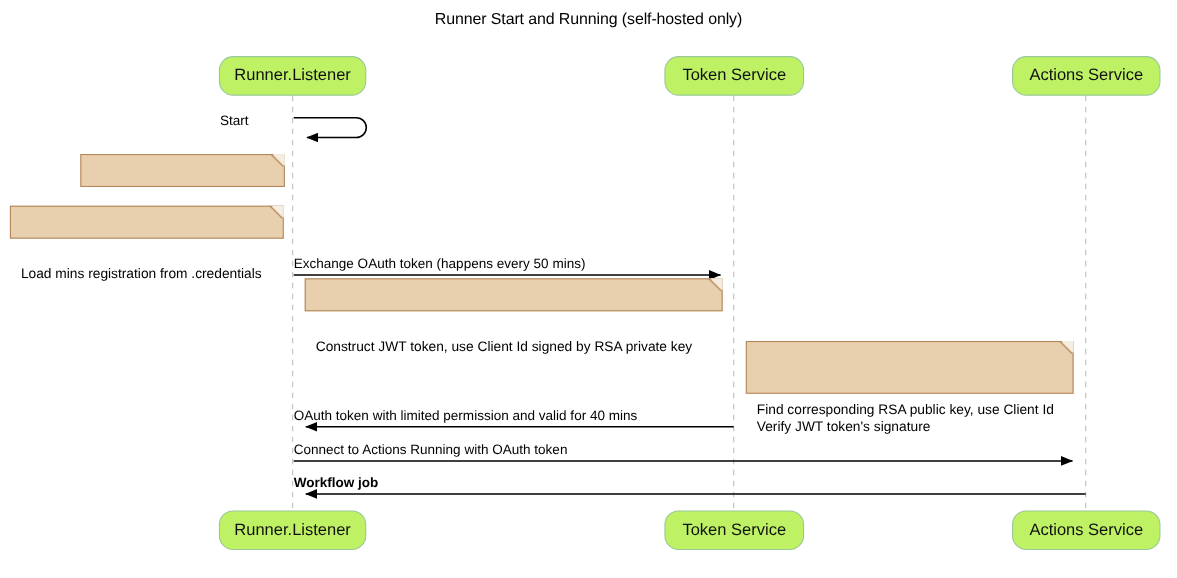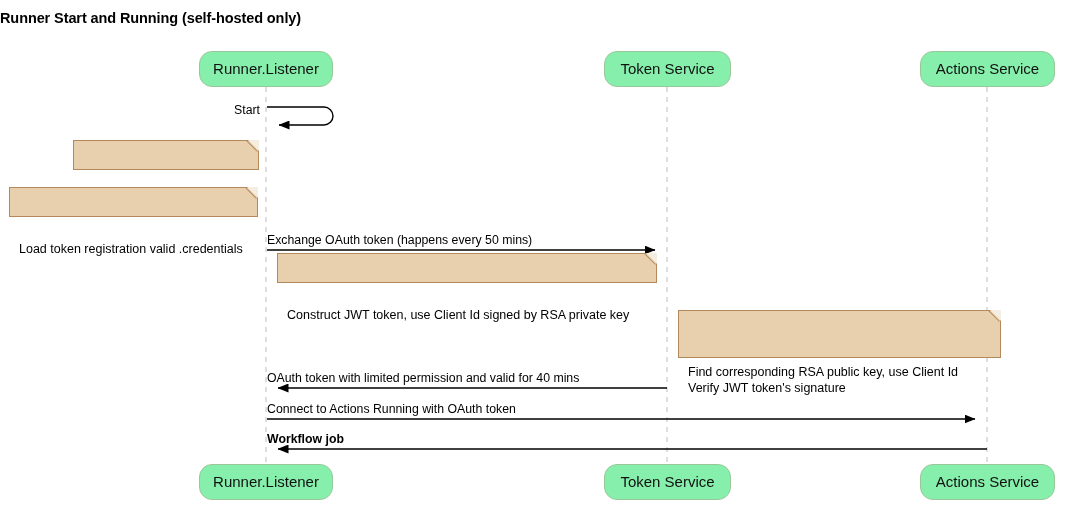--- a/index.html
+++ b/index.html
@@ -19,37 +19,37 @@
     position: absolute;
     left: 0; top: 0;
     width: 1070px;
     height: 525px;
   }
   .title {
     position: absolute;
     left: 0;
     top: 10px;
     width: 1070px;
-    text-align: left;
+    text-align: center;
     font-size: 14.5px;
-    font-weight: bold;
+    font-weight: normal;
     letter-spacing: -0.1px;
   }
   
   svg.layer {
     position: absolute;
     left: 0; top: 0;
     width: 1070px;
     height: 525px;
     overflow: visible;
   }
   .participant {
     position: absolute;
     box-sizing: border-box;
-    background: #86efac;
+    background: #bef264;
     border: 1px solid #9ac79a;
     border-radius: 13px;
     height: 36px;
     line-height: 34px;
     text-align: center;
     font-size: 15px;
     color: #111111;
     white-space: nowrap;
   }
   .note {
@@ -158,48 +158,48 @@
   <div class="participant" style="left:199px; top:464px; width:134px;">
     <span>Runner.Listener</span>
   </div>
   <div class="participant" style="left:604px; top:464px; width:127px;">
     <span>Token Service</span>
   </div>
   <div class="participant" style="left:920px; top:464px; width:135px;">
     <span>Actions Service</span>
   </div>
 
-  <div class="msg-label" style="left:200px; top:103px; width:60px; text-align:right;">Start</div>
+  <div class="msg-label" style="left:200px; top:103px; width:60px; ">Start</div>
 
   <div class="msg-label" style="left:267px; top:233px; width:400px;">Exchange OAuth token (happens every 50 mins)</div>
 
   <div class="msg-label" style="left:267px; top:371px; width:400px;">OAuth token with limited permission and valid for 40 mins</div>
 
   <div class="msg-label" style="left:267px; top:402px; width:720px;">Connect to Actions Running with OAuth token</div>
 
   <div class="msg-label" style="left:267px; top:432px; width:720px;font-weight:bold;">Workflow job</div>
 
   <div class="note" style="left:73px; top:140px; width:186px; height:30px;">
     <span class="fold"></span>
     <span class="fold-edge"></span>
     <span>Load config info from .runner</span>
   </div>
 
   <div class="note" style="left:9px; top:187px; width:249px; height:30px;">
     <span class="fold"></span>
     <span class="fold-edge"></span>
-    <span>Load token registration valid .credentials</span>
+    <span>Load mins registration from .credentials</span>
   </div>
 
   <div class="note" style="left:277px; top:253px; width:380px; height:30px;">
     <span class="fold"></span>
     <span class="fold-edge"></span>
     <span>Construct JWT token, use Client Id signed by RSA private key</span>
   </div>
 
-  <div class="note" style="left:678px; top:310px; width:323px; height:48px;">
+  <div class="note" style="left:678px; top:310px; width:298px; height:48px;">
     <span class="fold"></span>
     <span class="fold-edge"></span>
     <span>Find corresponding RSA public key, use Client Id
 Verify JWT token's signature</span>
   </div>
 
 </div>
 
 </body></html>

